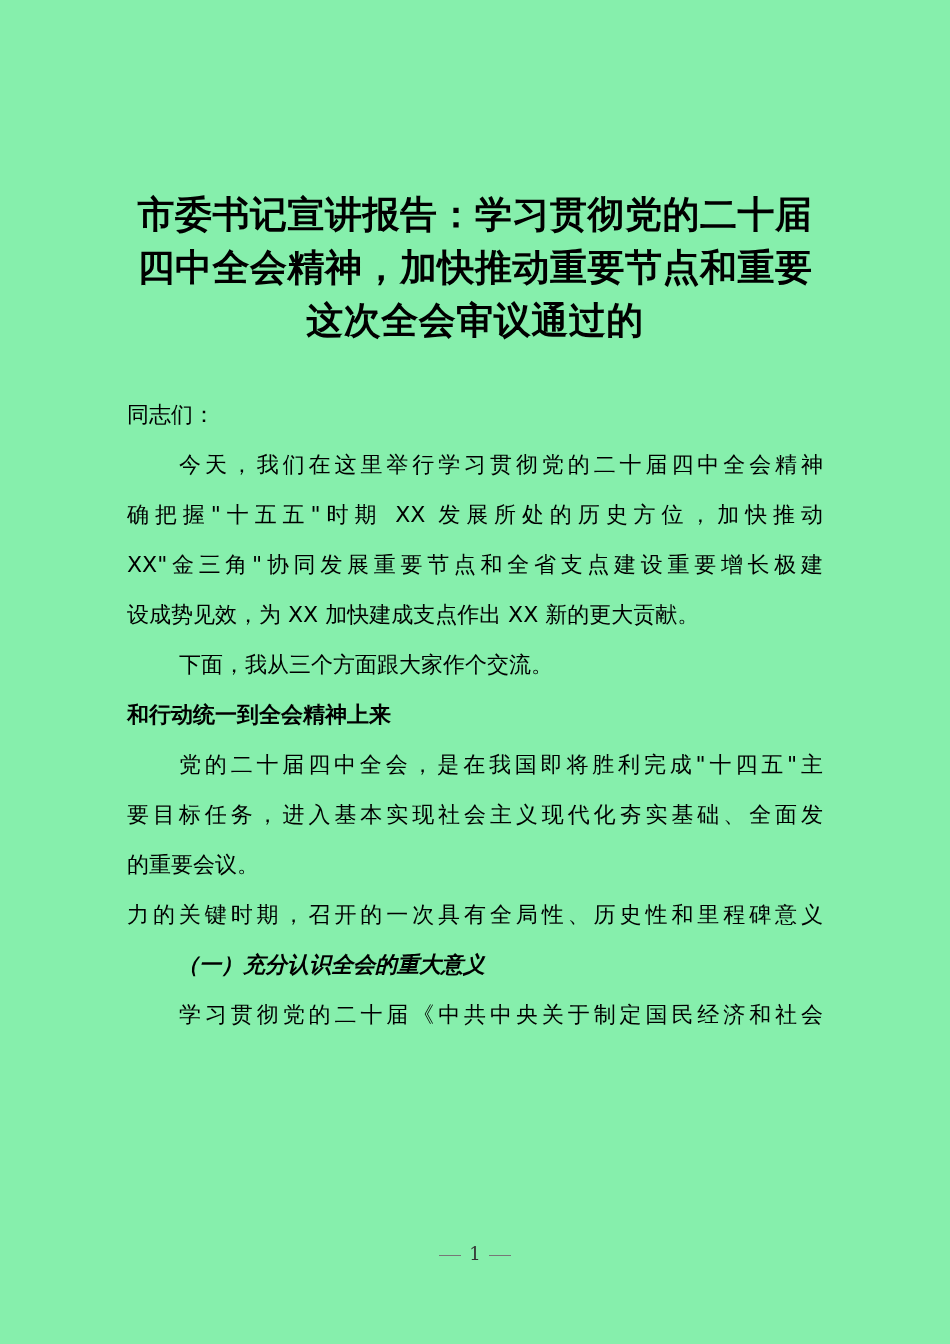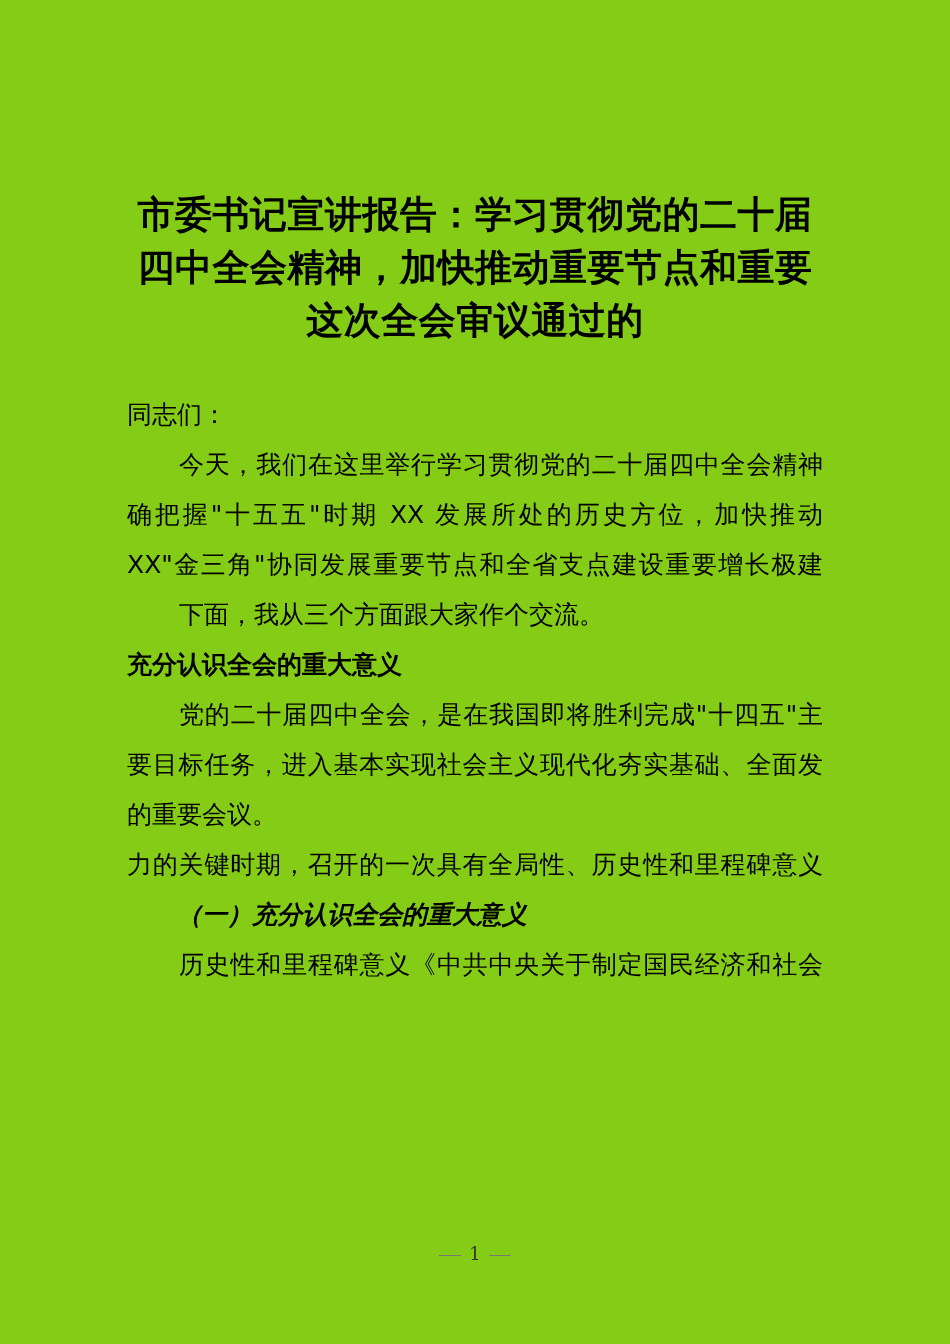--- a/index.html
+++ b/index.html
@@ -1,26 +1,26 @@
 <!DOCTYPE html>
 <html><head>
 <meta charset="utf-8">
 <style>
   html, body { margin: 0; padding: 0; background: #ffffff; }
   body { width: 950px; height: 1344px; position: relative; overflow: hidden; color: #000; }
-  .page { position: absolute; left: 0; top: 0; width: 950px; height: 1344px; background: #84cc16; }
+  .page { position: absolute; left: 0; top: 0; width: 950px; height: 1344px; background: #86efac; }
   .title {
     position: absolute; left: 120px; width: 710px; top: 188px;
     font-family: "DejaVu Serif", serif; font-weight: bold;
     font-size: 37px; line-height: 53px; text-align: center; letter-spacing: 0.5px;
   }
   .title div { white-space: nowrap; }
   .body {
     position: absolute; left: 127px; width: 696px; top: 390px;
-    font-family: "DejaVu Sans", sans-serif; font-size: 25px;
+    font-family: "DejaVu Sans", sans-serif; font-size: 22px;
   }
   .line { height: 50px; line-height: 50px; white-space: nowrap; overflow: visible; }
   .bold { font-weight: bold; }
   .indent { padding-left: 52px; }
   .indent2 { padding-left: 50px; font-style: italic; }
   .justify { text-align: justify; text-align-last: justify; }
   .footer {
     position: absolute; left: 0; width: 950px; top: 1243px; text-align: center;
     font-family: "DejaVu Serif", serif; font-size: 18px; color: #333;
   }
@@ -36,31 +36,32 @@
     <div>四中全会精神，加快推动重要节点和重要</div>
     <div>这次全会审议通过的</div>
   </div>
 
   <div class="body">
     <div class="line">同志们：</div>
 
     <div class="line indent justify">今天，我们在这里举行学习贯彻党的二十届四中全会精神</div>
     <div class="line justify">确把握"十五五"时期 XX 发展所处的历史方位，加快推动</div>
     <div class="line justify">XX"金三角"协同发展重要节点和全省支点建设重要增长极建</div>
+    <div class="line">设成势见效，为 XX 加快建成支点作出 XX 新的更大贡献。</div>
 
     <div class="line indent">下面，我从三个方面跟大家作个交流。</div>
 
-    <div class="line bold">充分认识全会的重大意义</div>
+    <div class="line bold">和行动统一到全会精神上来</div>
 
     <div class="line indent justify">党的二十届四中全会，是在我国即将胜利完成"十四五"主</div>
     <div class="line justify">要目标任务，进入基本实现社会主义现代化夯实基础、全面发</div>
     <div class="line">的重要会议。</div>
     <div class="line justify">力的关键时期，召开的一次具有全局性、历史性和里程碑意义</div>
 
     <div class="line indent2 bold">（一）充分认识全会的重大意义</div>
 
-    <div class="line indent justify">历史性和里程碑意义《中共中央关于制定国民经济和社会</div>
+    <div class="line indent justify">学习贯彻党的二十届《中共中央关于制定国民经济和社会</div>
   </div>
 
   <div class="footer">
     <span class="dash"></span><span>1</span><span class="dash"></span>
   </div>
 </div>
 
 </body></html>

